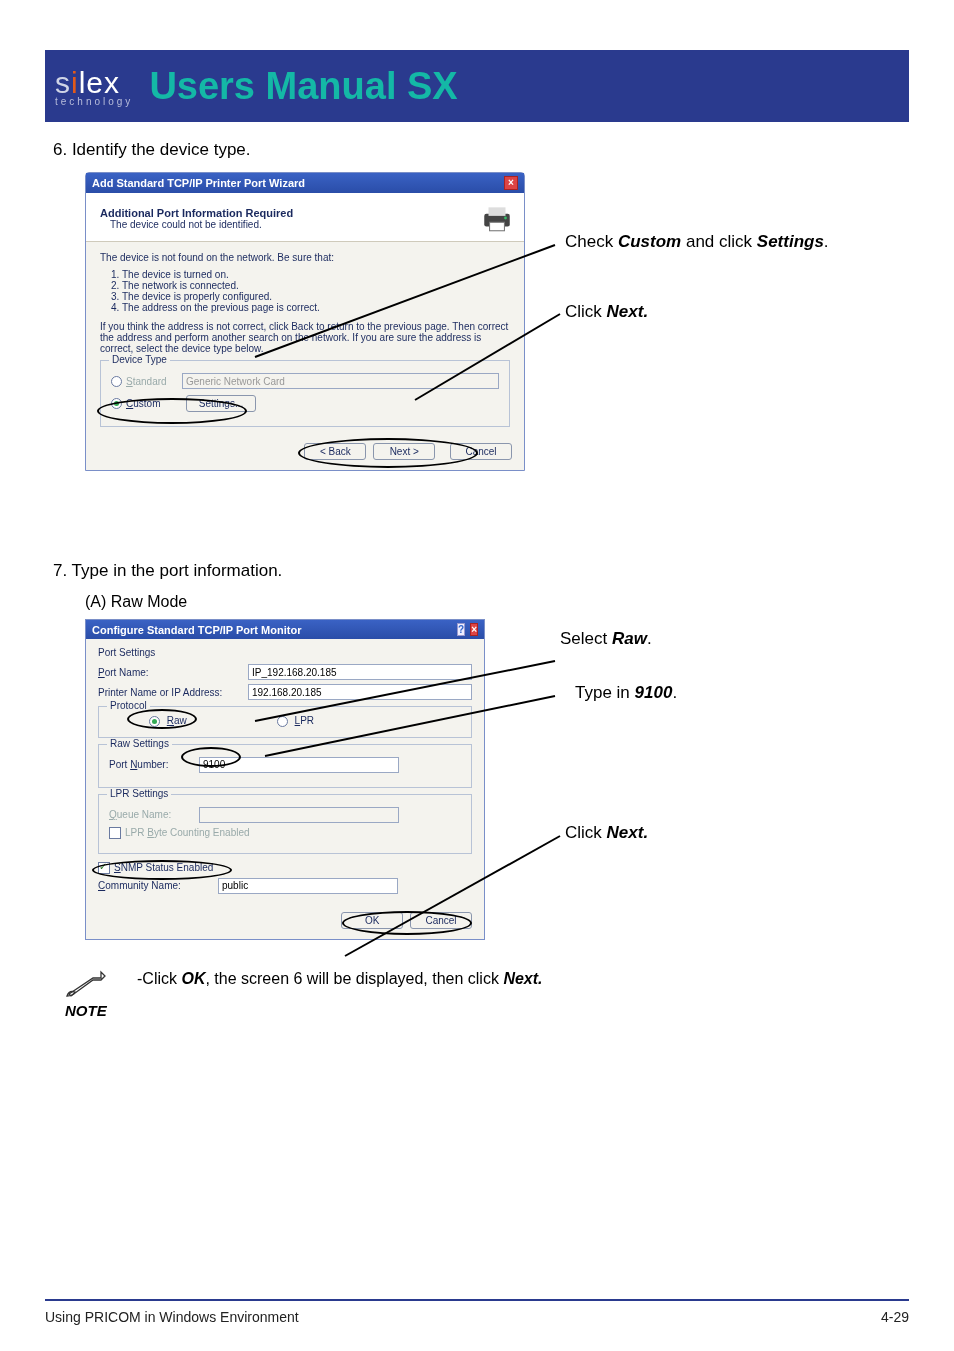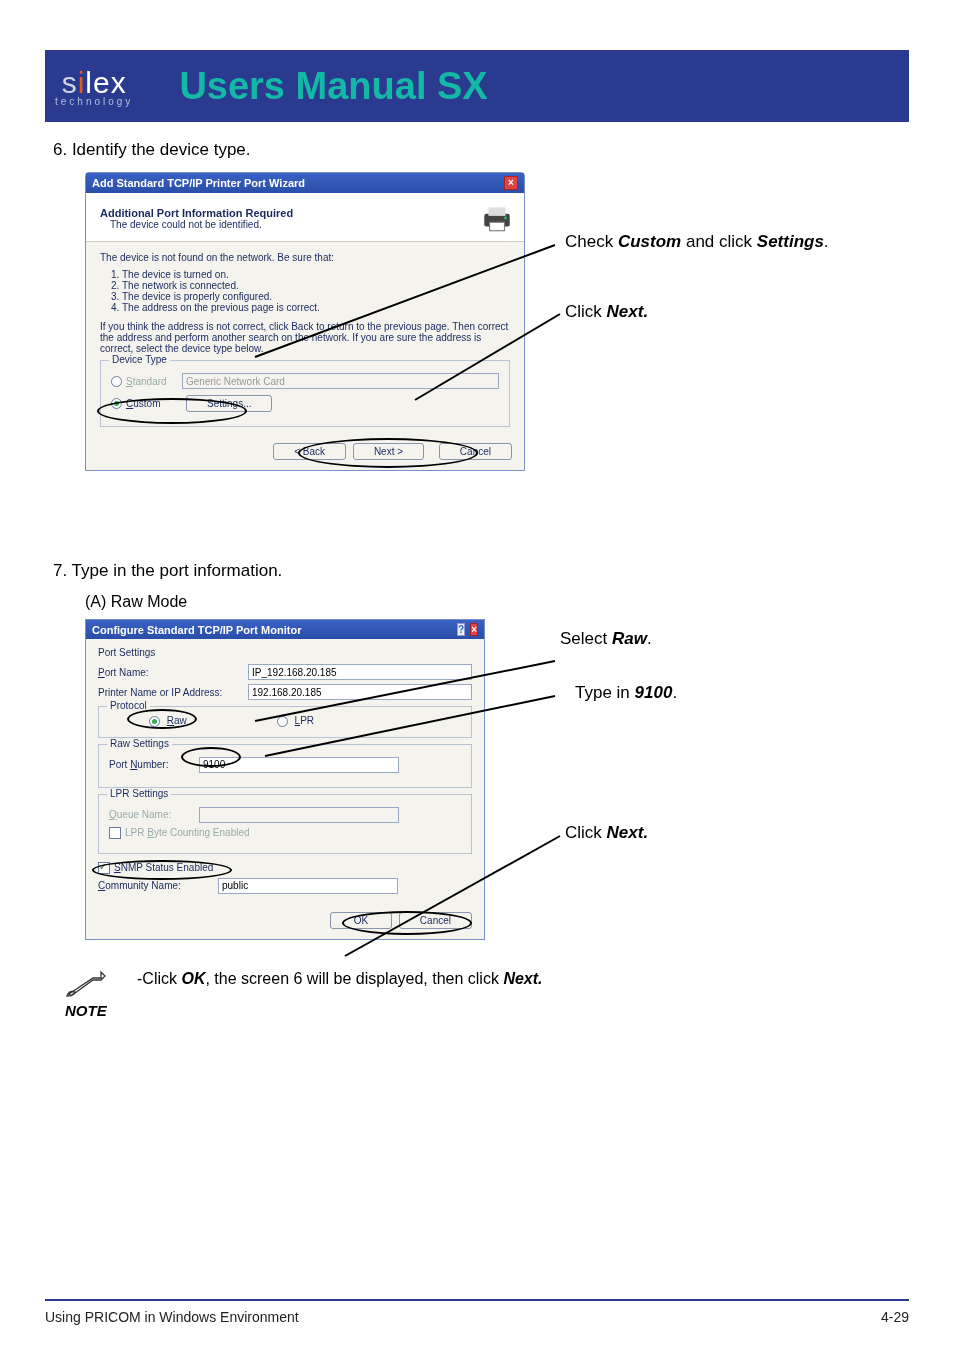--- a/index.html
+++ b/index.html
@@ -18,22 +18,21 @@
   .banner {
     background: #2a3a8e;
     height: 72px;
     display: flex;
     align-items: center;
     padding-left: 10px;
     margin-bottom: 18px;
   }
   .logo {
     color: #fff;
-    margin-right: 46px;
-    text-align: center;
+    margin-right: 16px;
   }
   .logo-main { font-size: 30px; font-weight: 400; letter-spacing: 1px; }
   .logo-main .s { color: #cfd4e6; }
   .logo-main .i { color: #e05a1b; }
   .logo-sub { font-size: 10px; letter-spacing: 3px; color: #b8bddb; margin-top: -4px; }
   .banner-title { color: #14b8a6; font-size: 38px; font-weight: bold; }
   .step { font-size: 17px; margin: 8px 0 12px 8px; }
   .step-sub { font-size: 16px; margin: 10px 0 8px 40px; }
   .section { position: relative; margin-bottom: 60px; }
   .section2 { position: relative; margin-top: 90px; }
@@ -74,21 +73,21 @@
   .fieldset { border:1px solid #b8c3d6; padding: 8px 10px 10px 10px; margin-top:6px; position:relative; }
   .fieldset .legend { position:absolute; top:-7px; left:8px; background:#f4f3ee; padding:0 3px; color:#1a295e; font-size:10px; }
   .callout-oval {
     position: absolute;
     border: 2px solid #000;
     border-radius: 50%;
     pointer-events: none;
   }
   .dlg-btns { text-align: right; padding: 4px 12px 10px 0; }
   .winbtn {
-    display:inline-block; min-width:62px; padding:2px 20px;
+    display:inline-block; min-width:62px; padding:2px 4px;
     background:#f4f3ee; border:1px solid #8a96ad; border-radius:3px;
     font-size:10px; color:#1a295e; margin-left:4px; text-align:center;
   }
 
   .annot { position:absolute; font-size:17px; color:#000; }
   .annot b { font-style: italic; }
 
   .arrow-svg { position:absolute; pointer-events:none; }
 
   .dialog2 {

